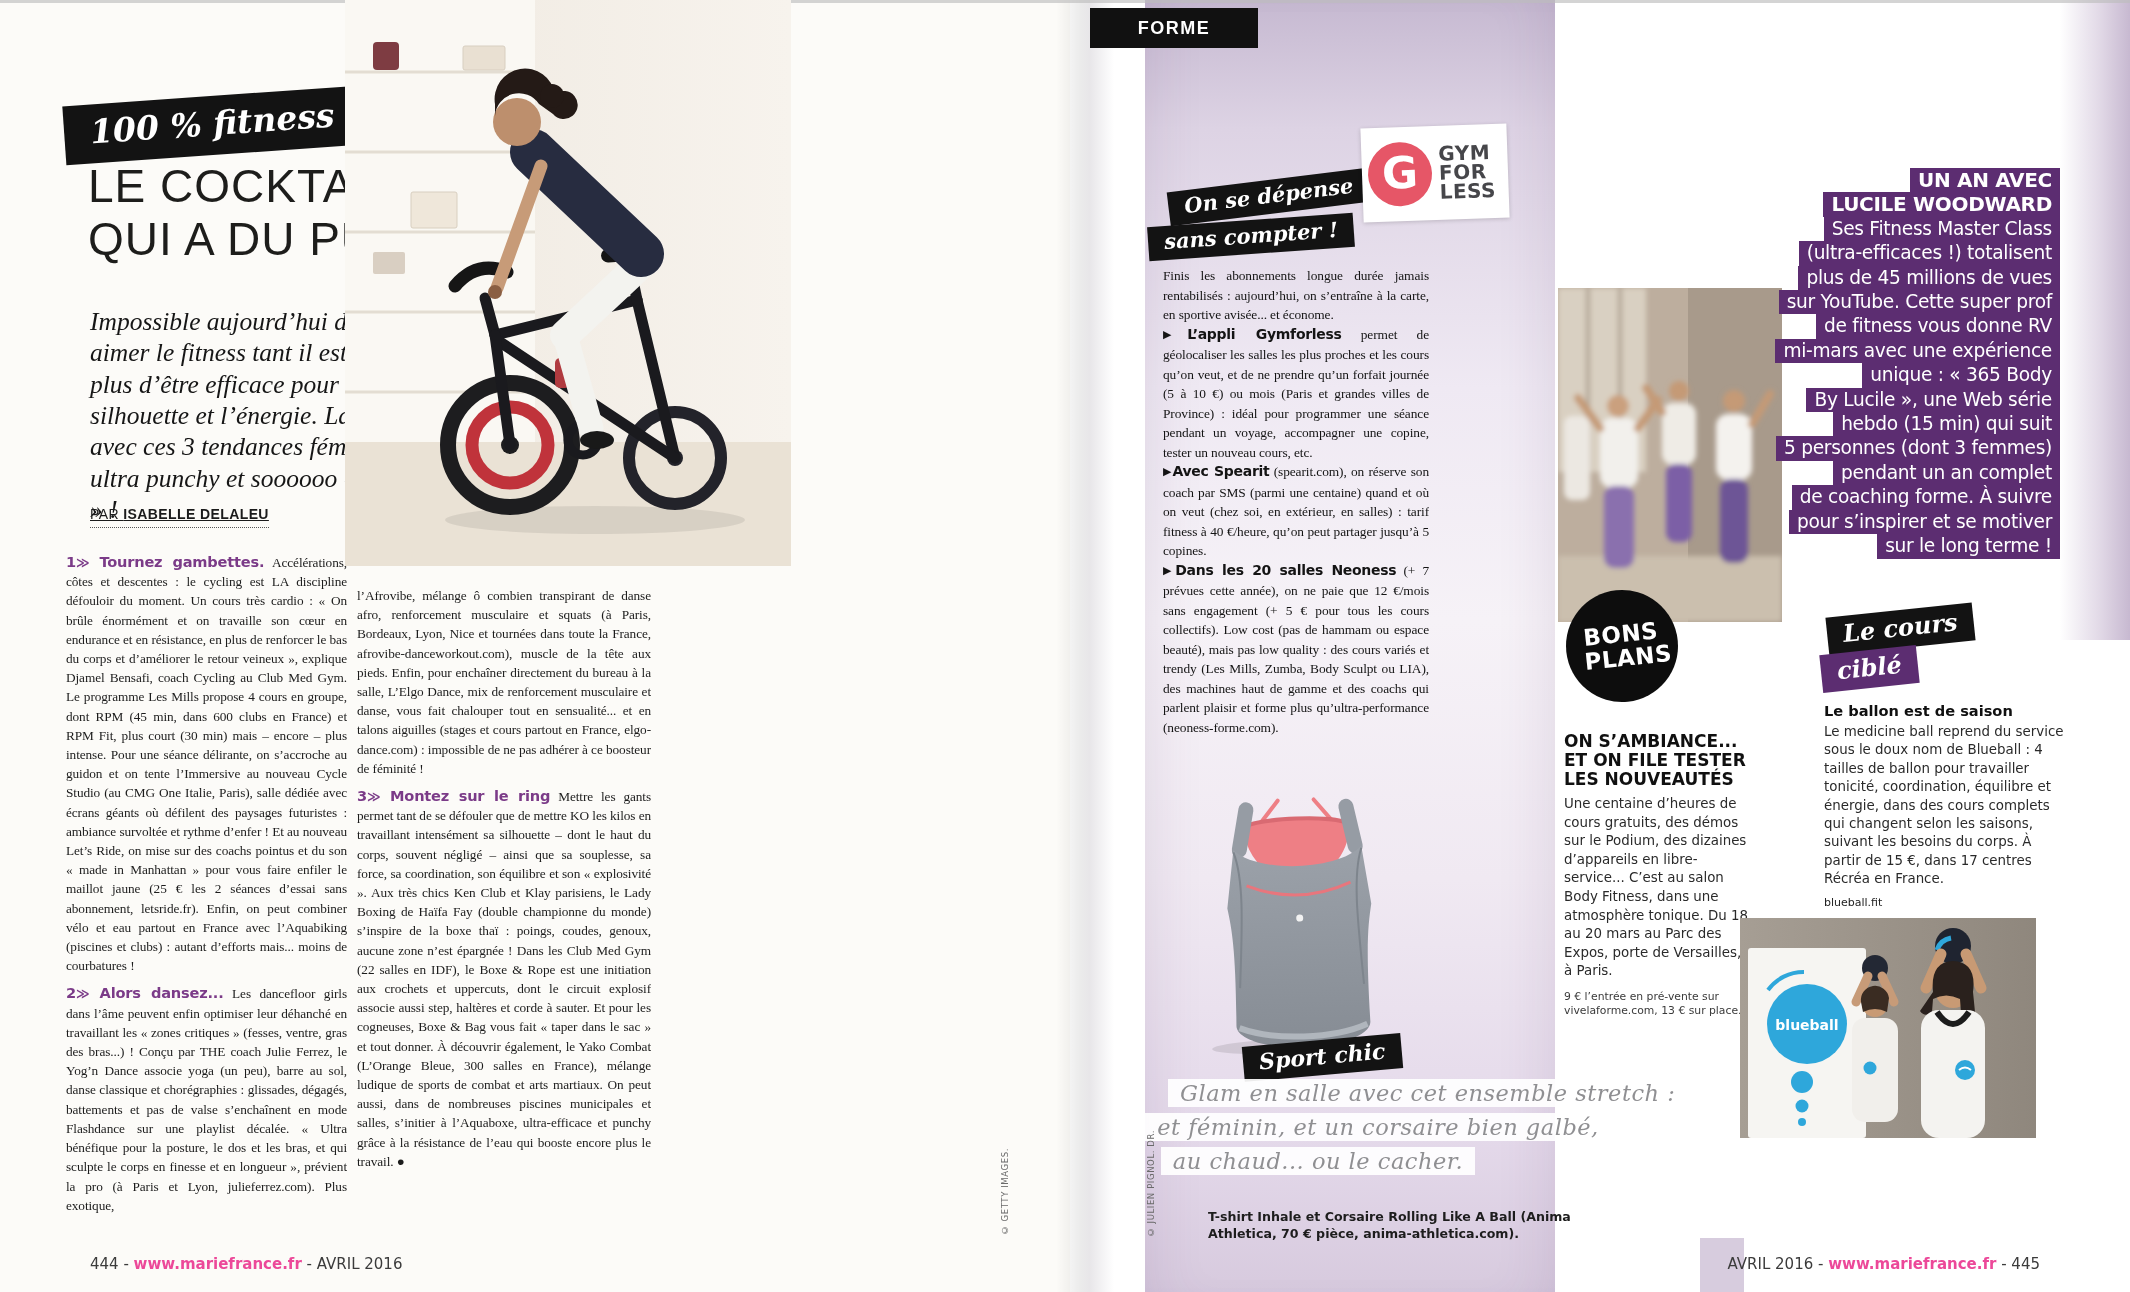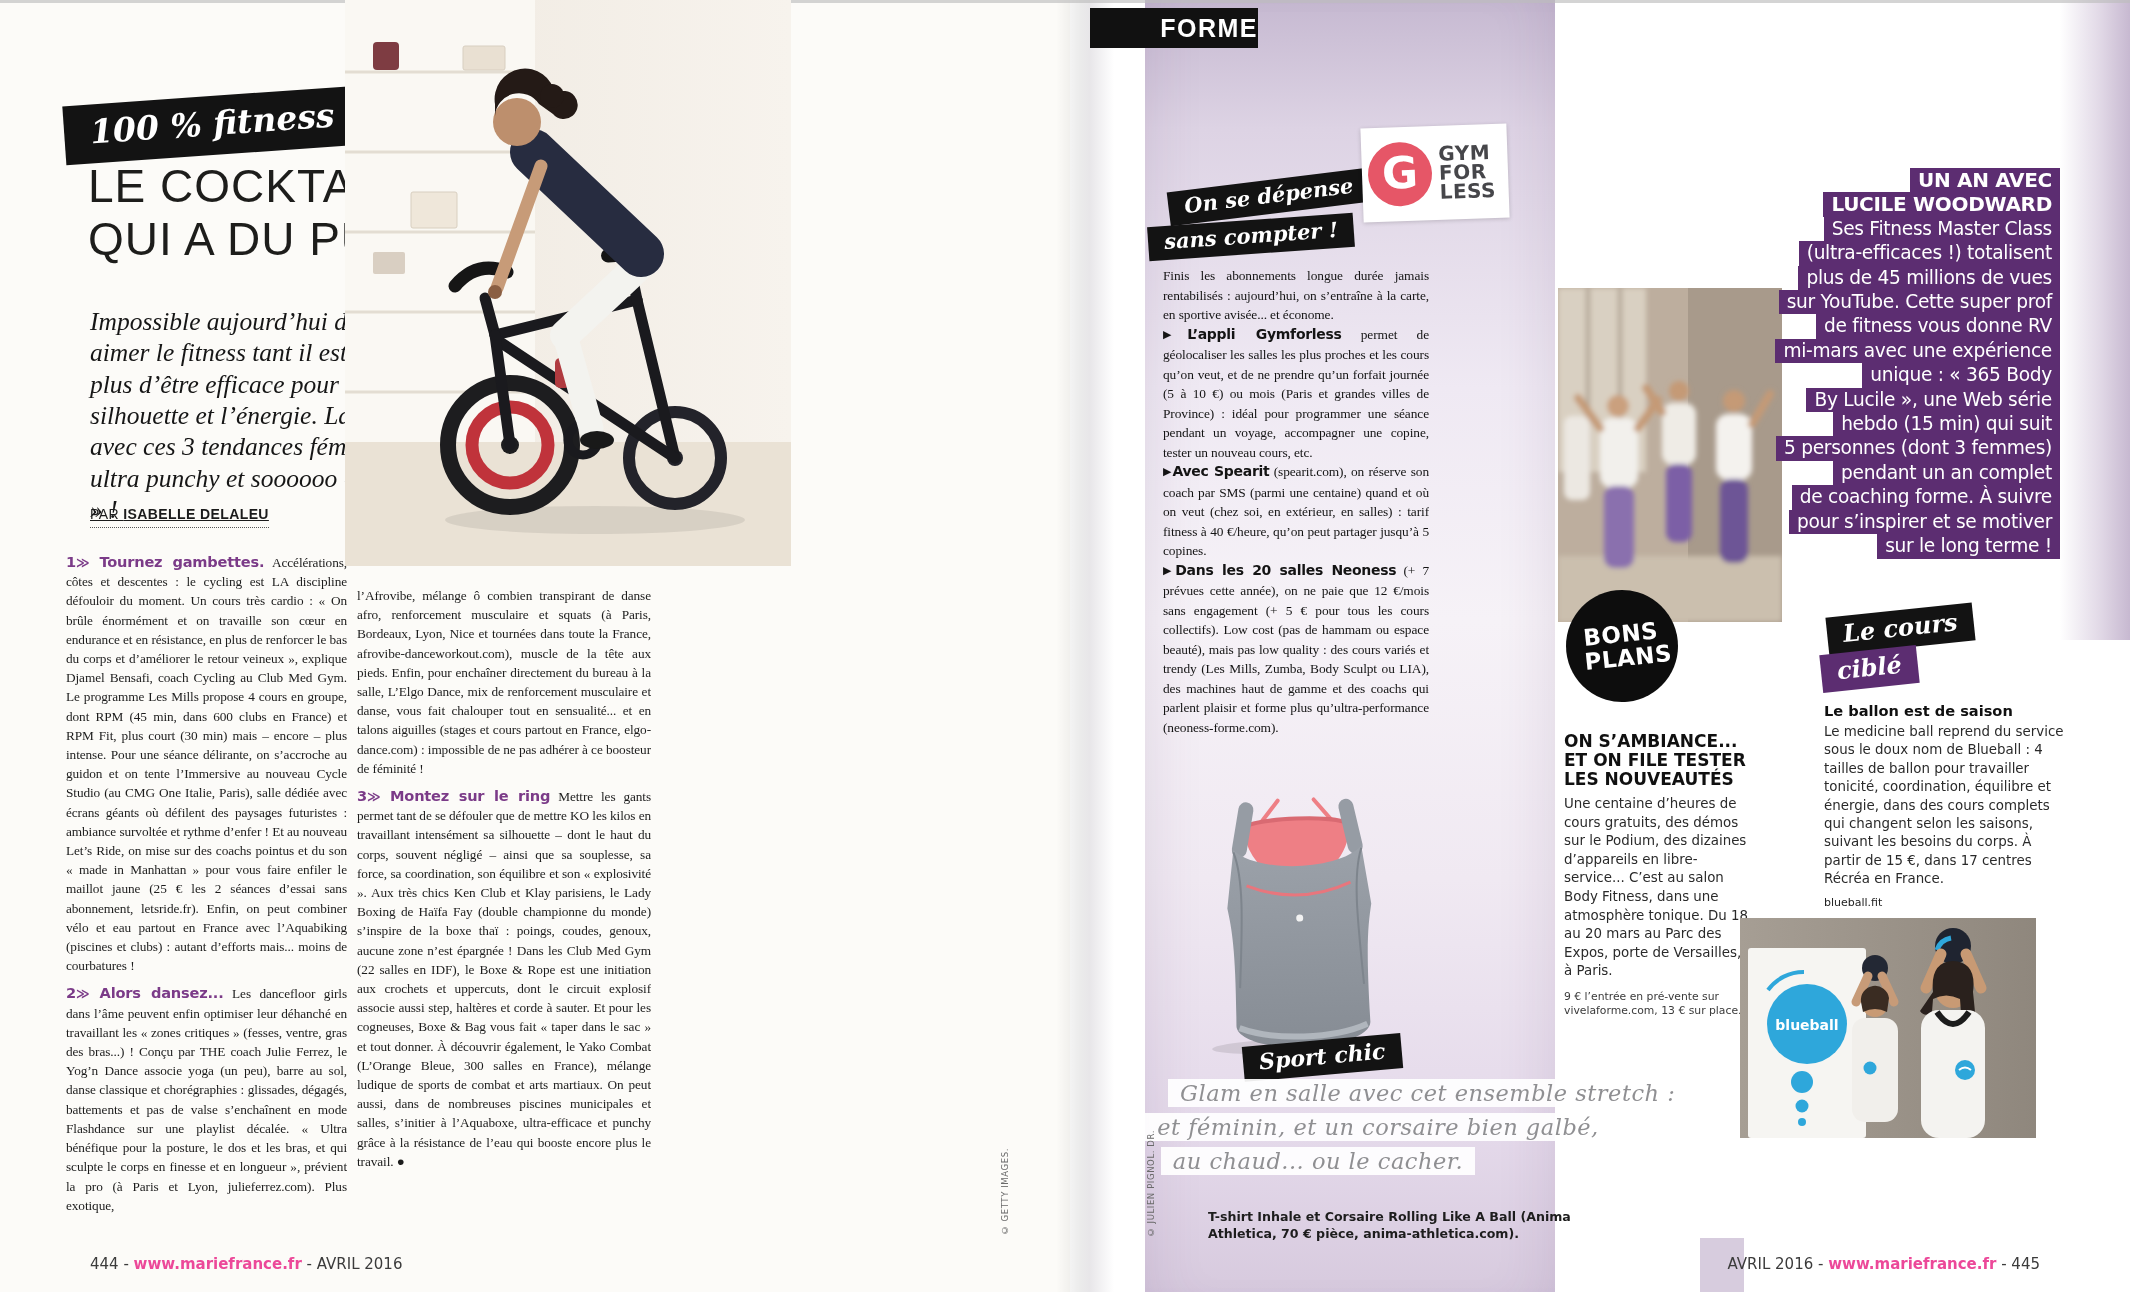--- a/index.html
+++ b/index.html
@@ -49,21 +49,21 @@
   .bike-photo{left:345px;top:0;width:446px;height:566px;}
   .class-photo{left:1558px;top:288px;width:224px;height:334px;}
   .tshirt-photo{left:1180px;top:786px;width:240px;height:272px;}
   .blueball-photo{left:1740px;top:918px;width:296px;height:220px;}
 
   .vcred{position:absolute;font-family:"DejaVu Sans",sans-serif;font-size:8.5px;color:#6a6a6a;
     letter-spacing:.6px;writing-mode:vertical-rl;transform:rotate(180deg);}
 
   
   .forme{left:1090px;top:8px;width:168px;height:40px;background:#111;color:#fff;
-    font-size:25px;font-weight:bold;letter-spacing:1.5px;display:flex;align-items:center;justify-content:flex-end;}
+    font-size:18px;font-weight:bold;letter-spacing:1.5px;display:flex;align-items:center;justify-content:center;}
 
   .dep1{left:1168px;top:180px;font-size:21px;transform:rotate(-7deg);}
   .dep2{left:1148px;top:220px;font-size:21px;transform:rotate(-4deg);}
 
   .gfl{left:1362px;top:126px;width:146px;height:94px;background:#fff;transform:rotate(-2deg);
     box-shadow:0 1px 4px rgba(0,0,0,.18);display:flex;align-items:center;padding:6px;}
   .gfl-circle{width:64px;height:64px;border-radius:50%;background:#e65667;color:#fff;
     font-family:"DejaVu Sans",sans-serif;font-weight:bold;font-size:44px;line-height:62px;text-align:center;}
   .gfl-text{margin-left:7px;font-family:"DejaVu Sans",sans-serif;font-weight:bold;font-size:20px;
     line-height:19px;color:#46464a;letter-spacing:.5px;}

